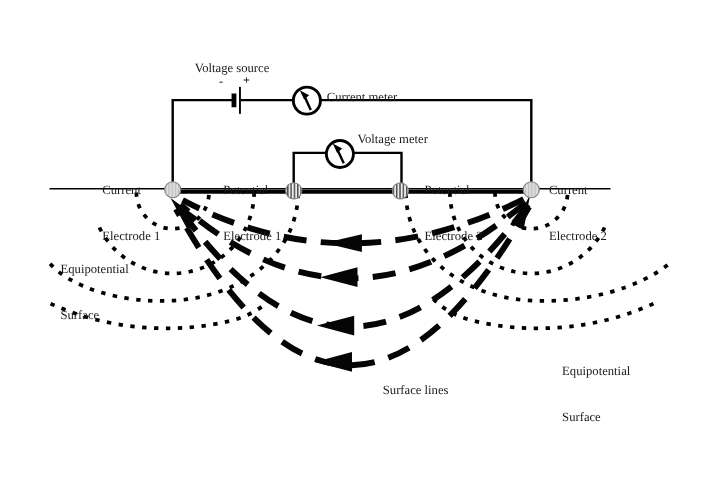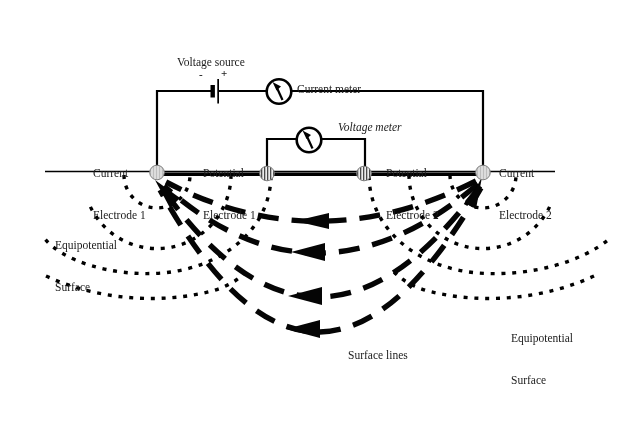--- a/index.html
+++ b/index.html
@@ -88,21 +88,21 @@
       <circle cx="267" cy="173.5" r="7.3" fill="url(#hatchPE)"></circle>
       <circle cx="364" cy="173.5" r="7.3" fill="url(#hatchPE)"></circle>
       <circle cx="483" cy="172.5" r="7.3" fill="url(#hatchCE)"></circle>
     </g>
   </svg>
 
   <div class="lbl" style="left:177px;top:55px;">Voltage source</div>
   <div class="lbl sign" style="left:199px;top:67px;">-</div>
   <div class="lbl sign" style="left:221px;top:66px;">+</div>
   <div class="lbl" style="left:297px;top:60px;margin-top:22px;">Current meter</div>
-  <div class="lbl" style="left:338px;top:120px;font-style:italic;">Voltage meter</div>
+  <div class="lbl" style="left:325px;top:120px;">Voltage meter</div>
 
   <div class="lbl" style="left:93px;top:138px;">
     <div>Current</div>
     <div>Electrode 1</div>
   </div>
   <div class="lbl" style="left:203px;top:138px;">
     <div>Potential</div>
     <div>Electrode 1</div>
   </div>
   <div class="lbl" style="left:386px;top:138px;">

